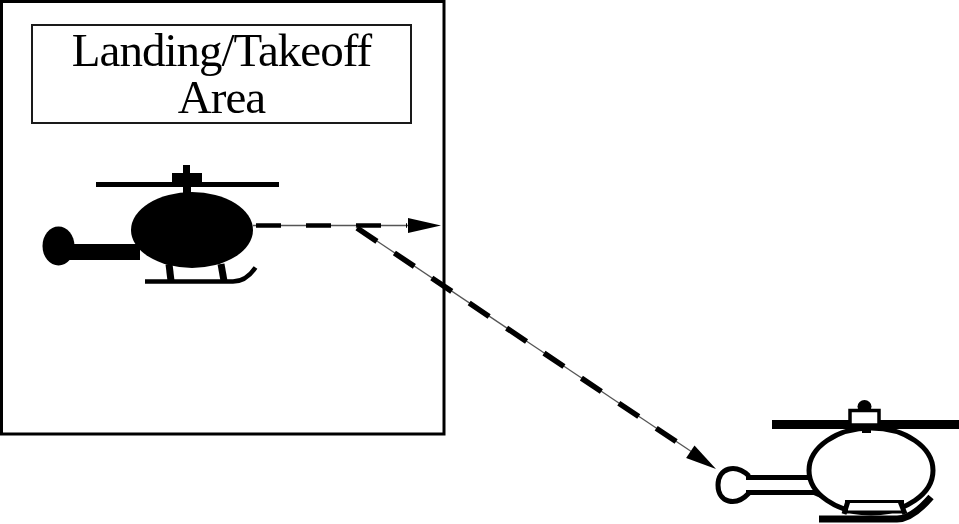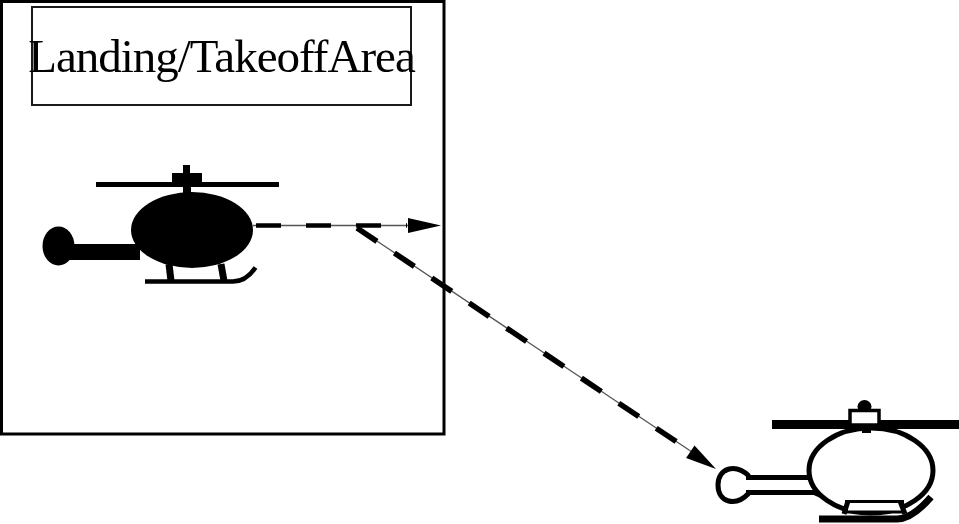--- a/index.html
+++ b/index.html
@@ -8,28 +8,28 @@
     width: 959px;
     height: 524px;
     background: #ffffff;
     overflow: hidden;
     font-family: "Liberation Serif", "DejaVu Serif", serif;
   }
   .diagram-svg { position: absolute; left: 0; top: 0; }
   .label-box {
     position: absolute;
     left: 31px;
-    top: 6px;
+    top: 24px;
     width: 381px;
     height: 100px;
     border: 2.5px solid #1a1a1a;
     box-sizing: border-box;
     background: #ffffff;
     display: flex;
-    flex-direction: row;
+    flex-direction: column;
     align-items: center;
     justify-content: center;
     font-size: 47px;
     line-height: 47px;
     letter-spacing: -1px;
     color: #000000;
     text-align: center;
     white-space: nowrap;
   }
 </style>

